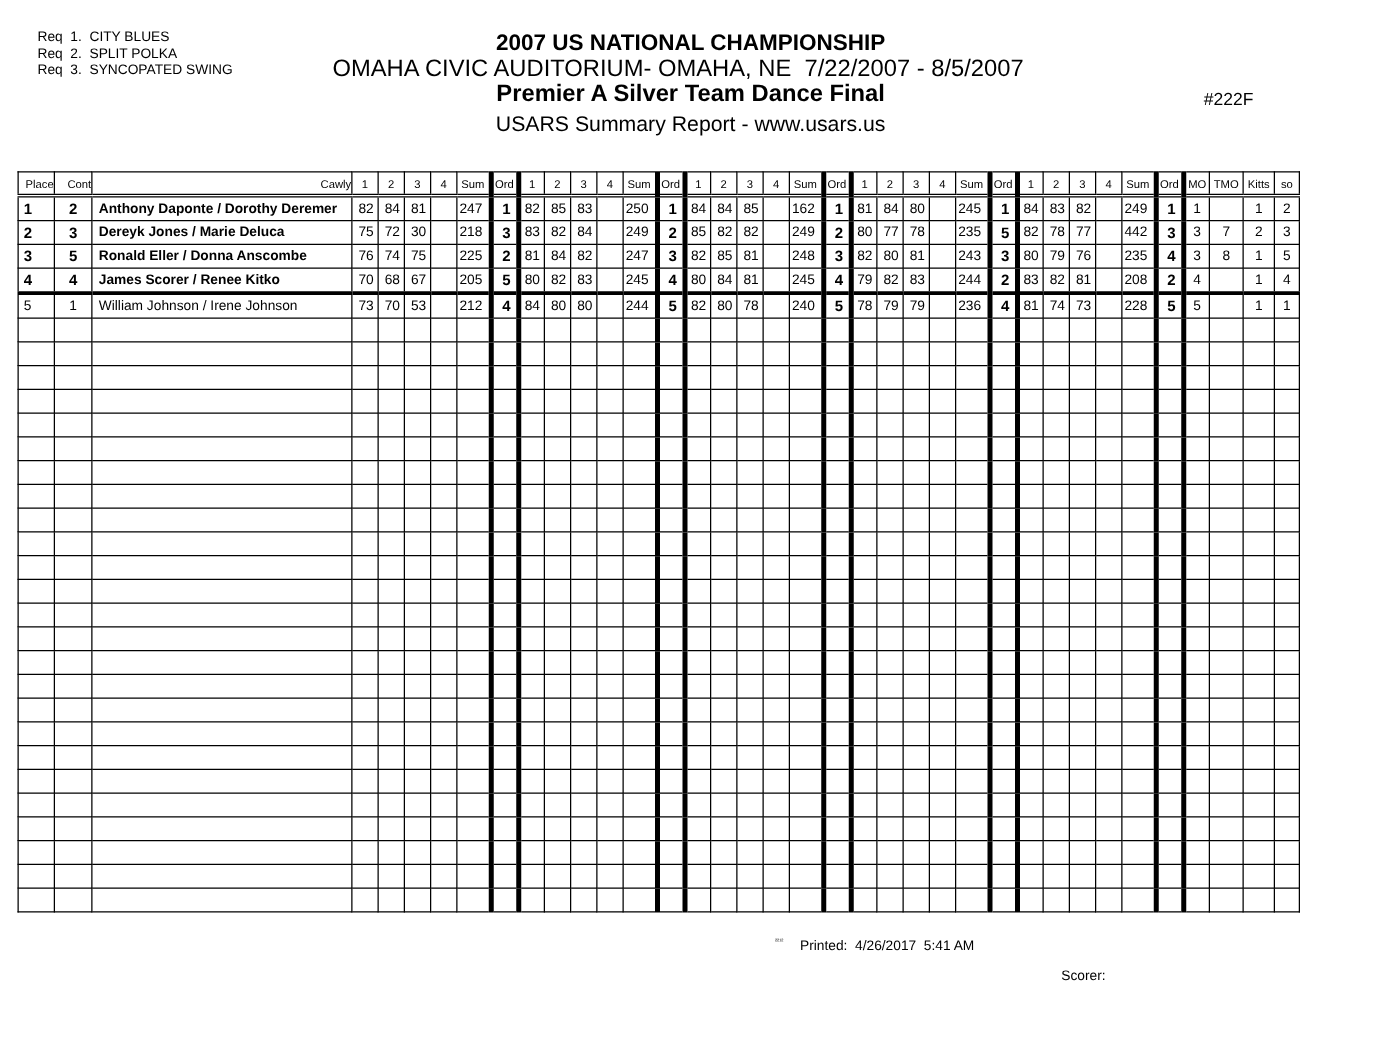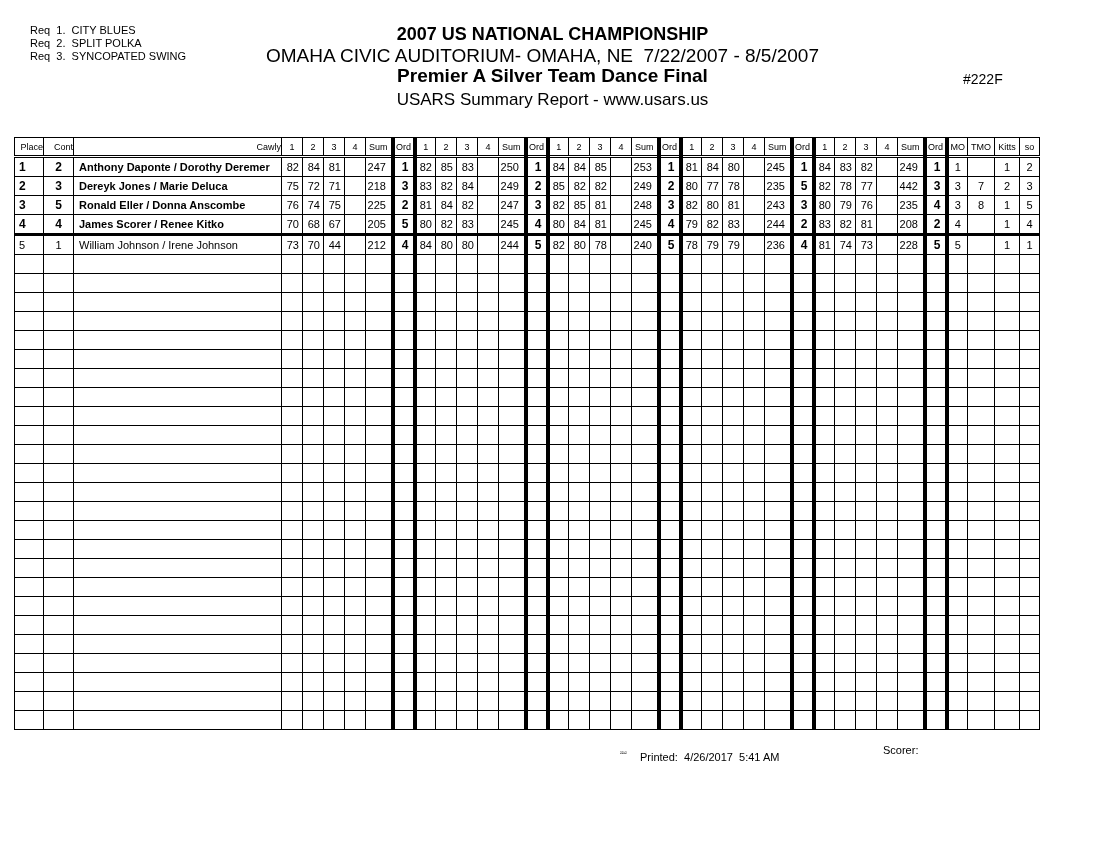--- a/index.html
+++ b/index.html
@@ -27,21 +27,21 @@
   tr.data.bold td.pl, tr.data.bold td.ct, tr.data.bold td.name { font-weight:bold; }
   tr.data.bold td.pl { text-align:left; padding-left:4px; font-size:12px; }
   tr.data td.pl { text-align:left; padding-left:4px; }
   tr.data.bold td.ct { font-size:12px; }
   tr.data.cutoff td { border-bottom:3px solid #000; }
   td.ordc { border-left:4px solid #000 !important; border-right:4px solid #000 !important; }
   td.so { }
 
   .footer-mark { position:absolute; left:620px; top:750px; font-size:5px; }
   .footer-printed { position:absolute; left:640px; top:751px; font-size:11px; white-space:pre; }
-  .footer-scorer { position:absolute; left:849px; top:744px; font-size:11px;margin-left:34px; }
+  .footer-scorer { position:absolute; left:849px; top:775px; font-size:11px; }
 </style>
 </head>
 <body>
 
 <div class="req">
   <div>Req  1.  CITY BLUES</div>
   <div>Req  2.  SPLIT POLKA</div>
   <div>Req  3.  SYNCOPATED SWING</div>
 </div>
 
@@ -149,21 +149,21 @@
         <td class="num">82</td>
         <td class="num">85</td>
         <td class="num">83</td>
         <td class="num"></td>
         <td class="sum">250</td>
         <td class="ord ordc">1</td>
         <td class="num">84</td>
         <td class="num">84</td>
         <td class="num">85</td>
         <td class="num"></td>
-        <td class="sum">253</td>
+        <td class="sum">162</td>
         <td class="ord ordc">1</td>
         <td class="num">81</td>
         <td class="num">84</td>
         <td class="num">80</td>
         <td class="num"></td>
         <td class="sum">245</td>
         <td class="ord ordc">1</td>
         <td class="num">84</td>
         <td class="num">83</td>
         <td class="num">82</td>
@@ -174,21 +174,21 @@
         <td></td>
         <td>1</td>
         <td class="so">2</td>
       </tr>
       <tr class="data bold">
         <td class="pl">2</td>
         <td class="ct">3</td>
         <td class="name">Dereyk Jones / Marie Deluca</td>
         <td class="num">75</td>
         <td class="num">72</td>
-        <td class="num">71</td>
+        <td class="num">30</td>
         <td class="num"></td>
         <td class="sum">218</td>
         <td class="ord ordc">3</td>
         <td class="num">83</td>
         <td class="num">82</td>
         <td class="num">84</td>
         <td class="num"></td>
         <td class="sum">249</td>
         <td class="ord ordc">2</td>
         <td class="num">85</td>
@@ -291,21 +291,21 @@
         <td></td>
         <td>1</td>
         <td class="so">4</td>
       </tr>
       <tr class="data">
         <td class="pl">5</td>
         <td class="ct">1</td>
         <td class="name">William Johnson / Irene Johnson</td>
         <td class="num">73</td>
         <td class="num">70</td>
-        <td class="num">44</td>
+        <td class="num">53</td>
         <td class="num"></td>
         <td class="sum">212</td>
         <td class="ord ordc">4</td>
         <td class="num">84</td>
         <td class="num">80</td>
         <td class="num">80</td>
         <td class="num"></td>
         <td class="sum">244</td>
         <td class="ord ordc">5</td>
         <td class="num">82</td>

